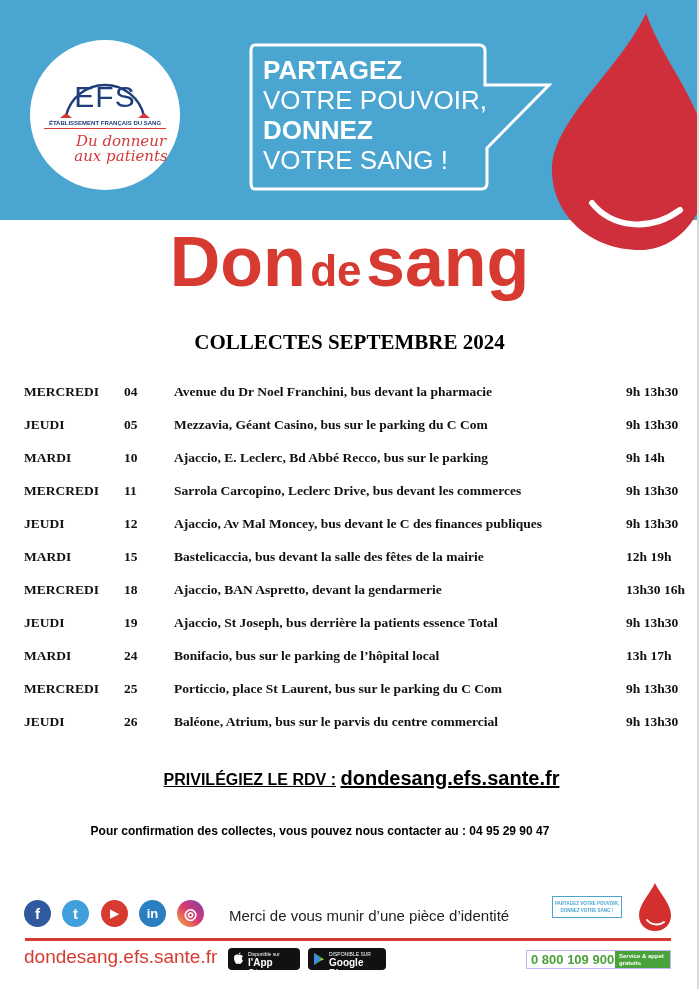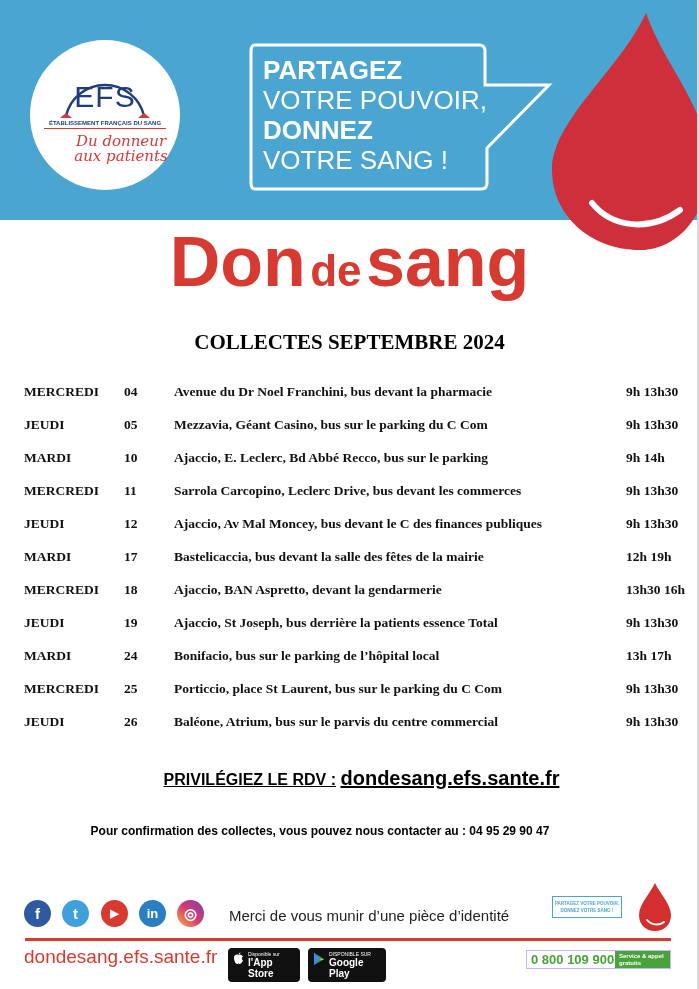--- a/index.html
+++ b/index.html
@@ -42,21 +42,21 @@
   .confirm { position:absolute; left:0; width:640px; top:824px; text-align:center; font-weight:bold; font-size:12px; color:#000; }
 
   
   .socials { position:absolute; left:24px; top:900px; height:28px; }
   .soc { position:absolute; width:27px; height:27px; border-radius:50%; color:#fff; font-weight:bold; text-align:center; line-height:27px; font-size:15px; }
   .merci { position:absolute; left:229px; top:907px; font-size:15px; color:#222; }
   .mini-bubble { position:absolute; left:552px; top:896px; width:70px; height:22px; border:1px solid #4aa6d1; font-size:4.5px; color:#4aa6d1; text-align:center; line-height:7px; font-weight:bold; padding-top:3px; box-sizing:border-box; }
   .mini-drop { position:absolute; left:636px; top:882px; width:38px; height:50px; }
   .footer-line { position:absolute; left:25px; top:938px; width:646px; height:3px; background:#d63a30; }
   .footer-url { position:absolute; left:24px; top:946px; font-size:19px; color:#d63a30; }
-  .store { position:absolute; top:948px; height:34px; background:#111; border-radius:4px; color:#fff; box-sizing:border-box; }
+  .store { position:absolute; top:948px; height:22px; background:#111; border-radius:4px; color:#fff; box-sizing:border-box; }
   .store .tiny { position:absolute; font-size:5px; top:3px; }
   .store .name { position:absolute; font-size:10px; top:9px; font-weight:bold; }
   .phone { position:absolute; left:526px; top:950px; width:145px; height:19px; border:1px solid #c4b5fd; box-sizing:border-box; }
   .phone .num { position:absolute; left:4px; top:1px; font-size:13px; font-weight:bold; color:#4aa23a; }
   .phone .tag { position:absolute; right:0; top:0; width:55px; height:17px; background:#4aa23a; color:#fff; font-size:6px; line-height:7px; padding:2px 4px; box-sizing:border-box; font-weight:bold; }
 </style>
 </head>
 <body>
 
 <div class="page">
@@ -125,21 +125,21 @@
         <span class="c-time">9h 13h30</span>
       </div>
     <div class="row">
         <span class="c-day">JEUDI</span>
         <span class="c-num">12</span>
         <span class="c-place">Ajaccio, Av Mal Moncey, bus devant le C des finances publiques</span>
         <span class="c-time">9h 13h30</span>
       </div>
     <div class="row">
         <span class="c-day">MARDI</span>
-        <span class="c-num">17</span>
+        <span class="c-num">15</span>
         <span class="c-place">Bastelicaccia, bus devant la salle des fêtes de la mairie</span>
         <span class="c-time">12h 19h</span>
       </div>
     <div class="row">
         <span class="c-day">MERCREDI</span>
         <span class="c-num">18</span>
         <span class="c-place">Ajaccio, BAN Aspretto, devant la gendarmerie</span>
         <span class="c-time">13h30 16h</span>
       </div>
     <div class="row">

